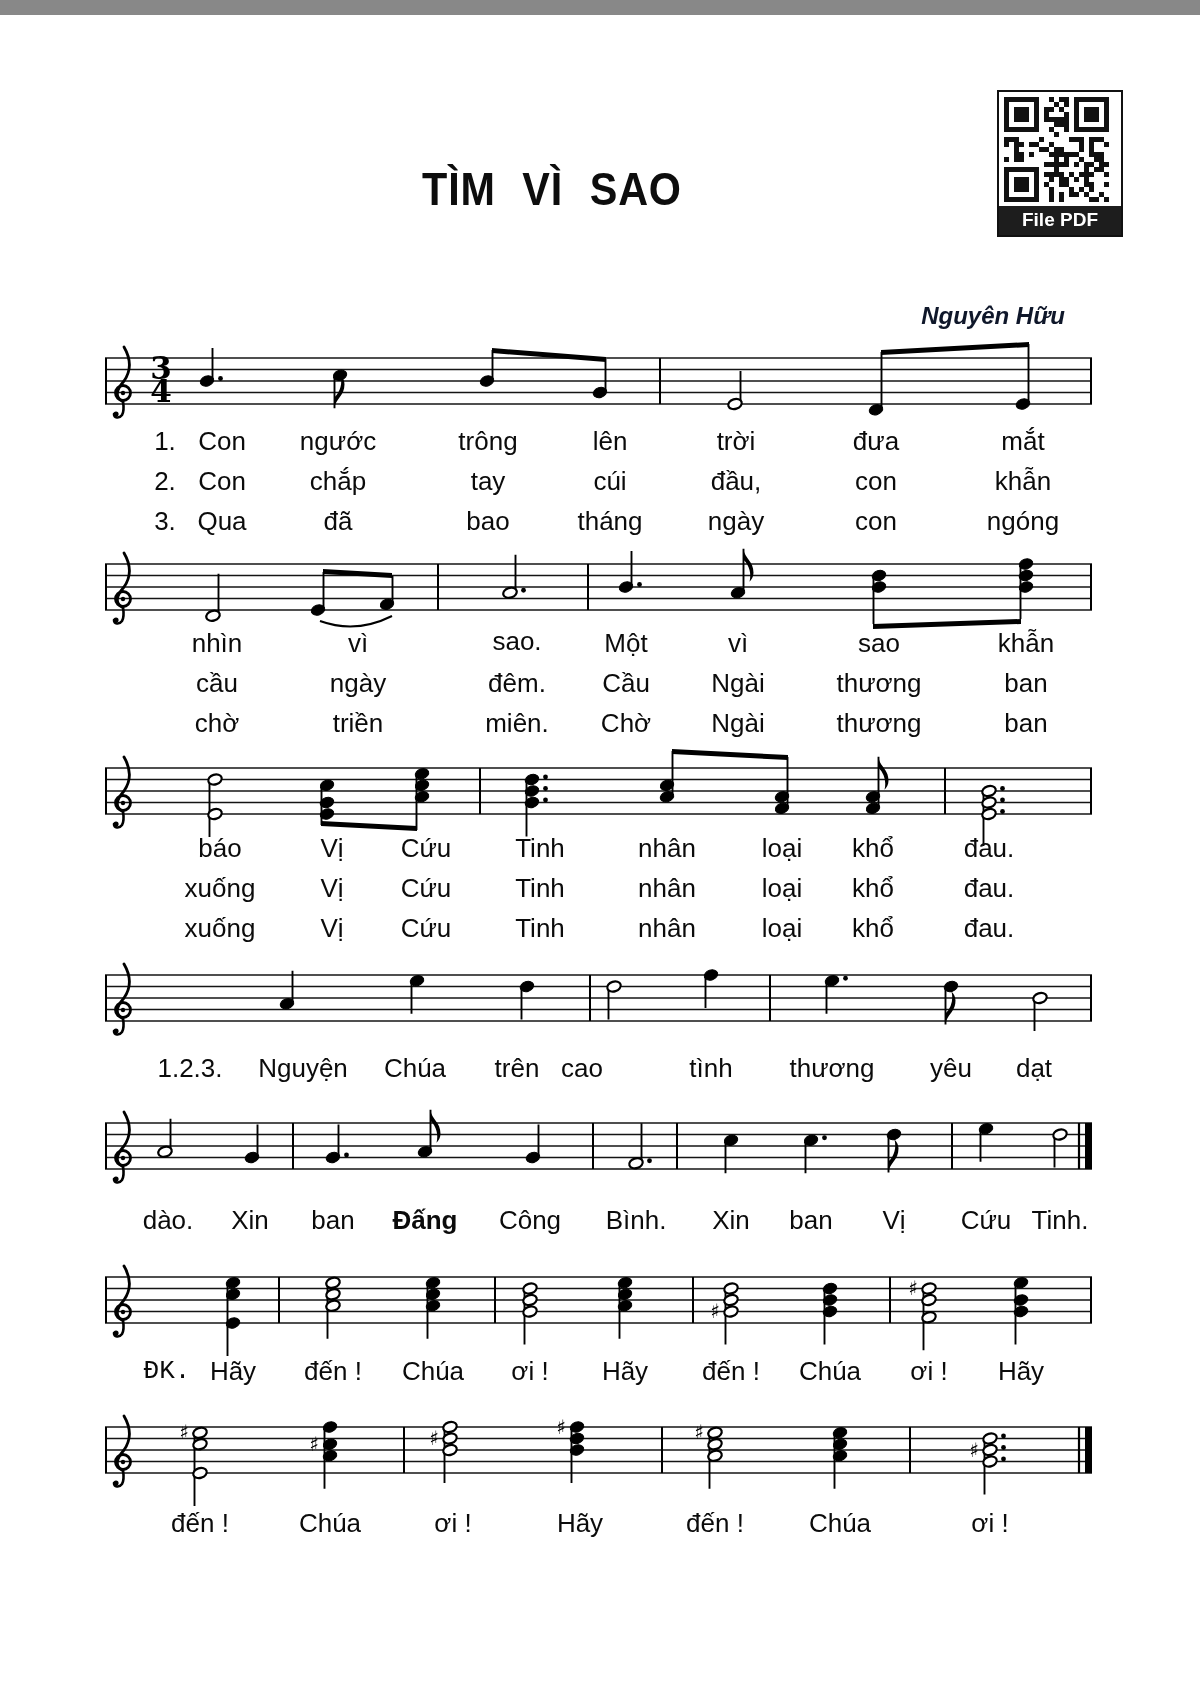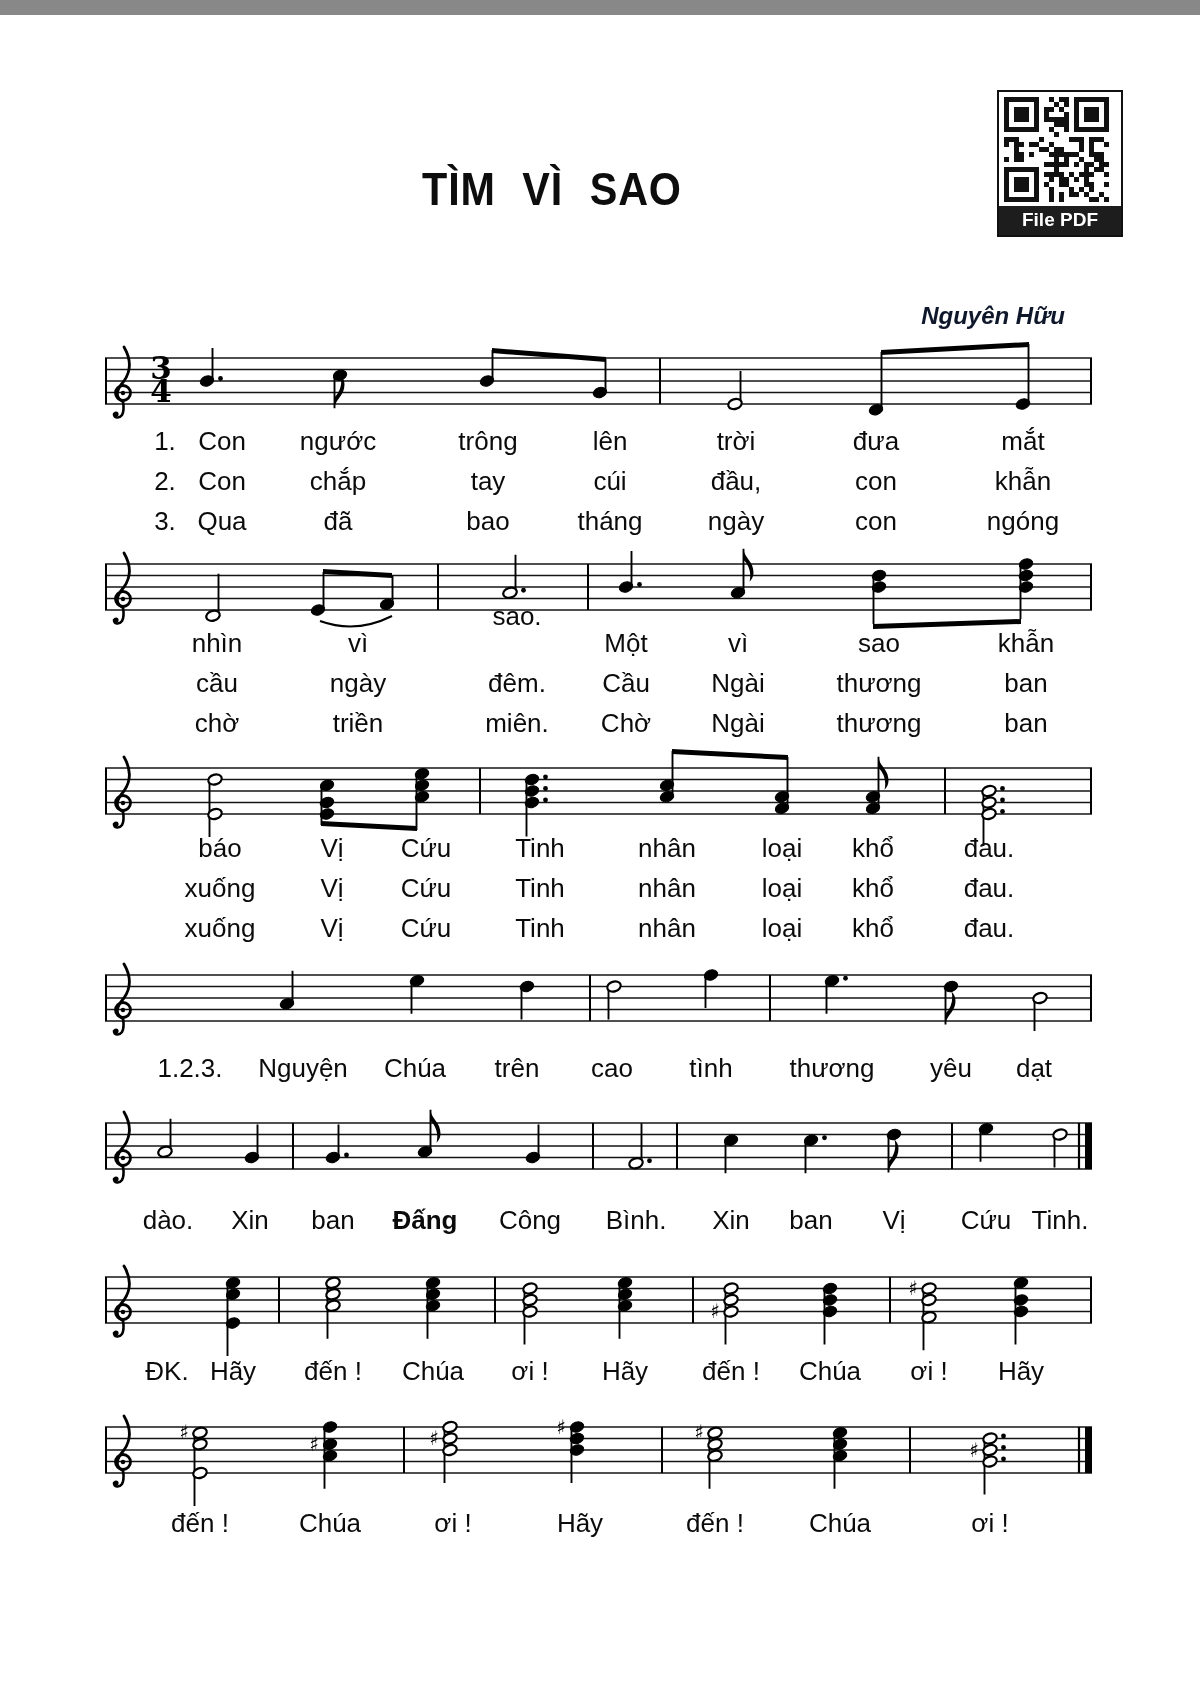--- a/index.html
+++ b/index.html
@@ -393,21 +393,21 @@
         </g>
         <g transform="translate(1026,560.5) rotate(-18)">
           <ellipse cx="0" cy="0" rx="6.9" ry="4.9" fill="#000" stroke="#000" stroke-width="1"></ellipse>
         </g>
         <g transform="translate(1026,572) rotate(-18)">
           <ellipse cx="0" cy="0" rx="6.9" ry="4.9" fill="#000" stroke="#000" stroke-width="1"></ellipse>
         </g>
       </svg>
       <div class="lyric-word" style="left: 217px; top: 613px;">nhìn</div>
       <div class="lyric-word" style="left: 358px; top: 613px;">vì</div>
-      <div class="lyric-word" style="left: 517px; top: 586px;">sao.</div>
+      <div class="lyric-word" style="left: 517px; top: 611px;">sao.</div>
       <div class="lyric-word" style="left: 626px; top: 613px;">Một</div>
       <div class="lyric-word" style="left: 738px; top: 613px;">vì</div>
       <div class="lyric-word" style="left: 879px; top: 613px;">sao</div>
       <div class="lyric-word" style="left: 1026px; top: 613px;">khẫn</div>
       <div class="lyric-word" style="left: 217px; top: 653px;">cầu</div>
       <div class="lyric-word" style="left: 358px; top: 653px;">ngày</div>
       <div class="lyric-word" style="left: 517px; top: 653px;">đêm.</div>
       <div class="lyric-word" style="left: 626px; top: 653px;">Cầu</div>
       <div class="lyric-word" style="left: 738px; top: 653px;">Ngài</div>
       <div class="lyric-word" style="left: 879px; top: 653px;">thương</div>
@@ -583,21 +583,21 @@
         </g>
         <line x1="1034.5" x2="1034.5" y1="985" y2="1016" stroke="#000" stroke-width="1.9"></line>
         <g transform="translate(1040,983) rotate(-18)">
           <ellipse cx="0" cy="0" rx="6.9" ry="4.9" fill="#fff" stroke="#000" stroke-width="2.2"></ellipse>
         </g>
       </svg>
       <div class="lyric-word" style="left: 190px; top: 1038px;">1.2.3.</div>
       <div class="lyric-word" style="left: 303px; top: 1038px;">Nguyện</div>
       <div class="lyric-word" style="left: 415px; top: 1038px;">Chúa</div>
       <div class="lyric-word" style="left: 517px; top: 1038px;">trên</div>
-      <div class="lyric-word" style="left: 612px; top: 1038px;">cao</div>
+      <div class="lyric-word" style="left: 582px; top: 1038px;">cao</div>
       <div class="lyric-word" style="left: 711px; top: 1038px;">tình</div>
       <div class="lyric-word" style="left: 832px; top: 1038px;">thương</div>
       <div class="lyric-word" style="left: 951px; top: 1038px;">yêu</div>
       <div class="lyric-word" style="left: 1034px; top: 1038px;">dạt</div>
       <svg class="system-svg" width="1200" height="190" viewBox="0 1013 1200 190" style="top: 1013px;">
         <line x1="105" x2="1092" y1="1108" y2="1108" stroke="#141414" stroke-width="1.4"></line>
         <line x1="105" x2="1092" y1="1119.5" y2="1119.5" stroke="#141414" stroke-width="1.4"></line>
         <line x1="105" x2="1092" y1="1131" y2="1131" stroke="#141414" stroke-width="1.4"></line>
         <line x1="105" x2="1092" y1="1142.5" y2="1142.5" stroke="#141414" stroke-width="1.4"></line>
         <line x1="105" x2="1092" y1="1154" y2="1154" stroke="#141414" stroke-width="1.4"></line>
@@ -777,21 +777,21 @@
         <g transform="translate(1021,1267.75) rotate(-18)">
           <ellipse cx="0" cy="0" rx="6.9" ry="4.9" fill="#000" stroke="#000" stroke-width="1"></ellipse>
         </g>
         <g transform="translate(1021,1285) rotate(-18)">
           <ellipse cx="0" cy="0" rx="6.9" ry="4.9" fill="#000" stroke="#000" stroke-width="1"></ellipse>
         </g>
         <g transform="translate(1021,1296.5) rotate(-18)">
           <ellipse cx="0" cy="0" rx="6.9" ry="4.9" fill="#000" stroke="#000" stroke-width="1"></ellipse>
         </g>
       </svg>
-      <div class="lyric-word" style="left: 167px; top: 1341px;">ĐK.</div>
+      <div class="lyric-word" style="left: 167px; top: 1341px; font-family: Liberation Mono, monospace;">ĐK.</div>
       <div class="lyric-word" style="left: 233px; top: 1341px;">Hãy</div>
       <div class="lyric-word" style="left: 333px; top: 1341px;">đến !</div>
       <div class="lyric-word" style="left: 433px; top: 1341px;">Chúa</div>
       <div class="lyric-word" style="left: 530px; top: 1341px;">ơi !</div>
       <div class="lyric-word" style="left: 625px; top: 1341px;">Hãy</div>
       <div class="lyric-word" style="left: 731px; top: 1341px;">đến !</div>
       <div class="lyric-word" style="left: 830px; top: 1341px;">Chúa</div>
       <div class="lyric-word" style="left: 929px; top: 1341px;">ơi !</div>
       <div class="lyric-word" style="left: 1021px; top: 1341px;">Hãy</div>
       <svg class="system-svg" width="1200" height="190" viewBox="0 1317 1200 190" style="top: 1317px;">

